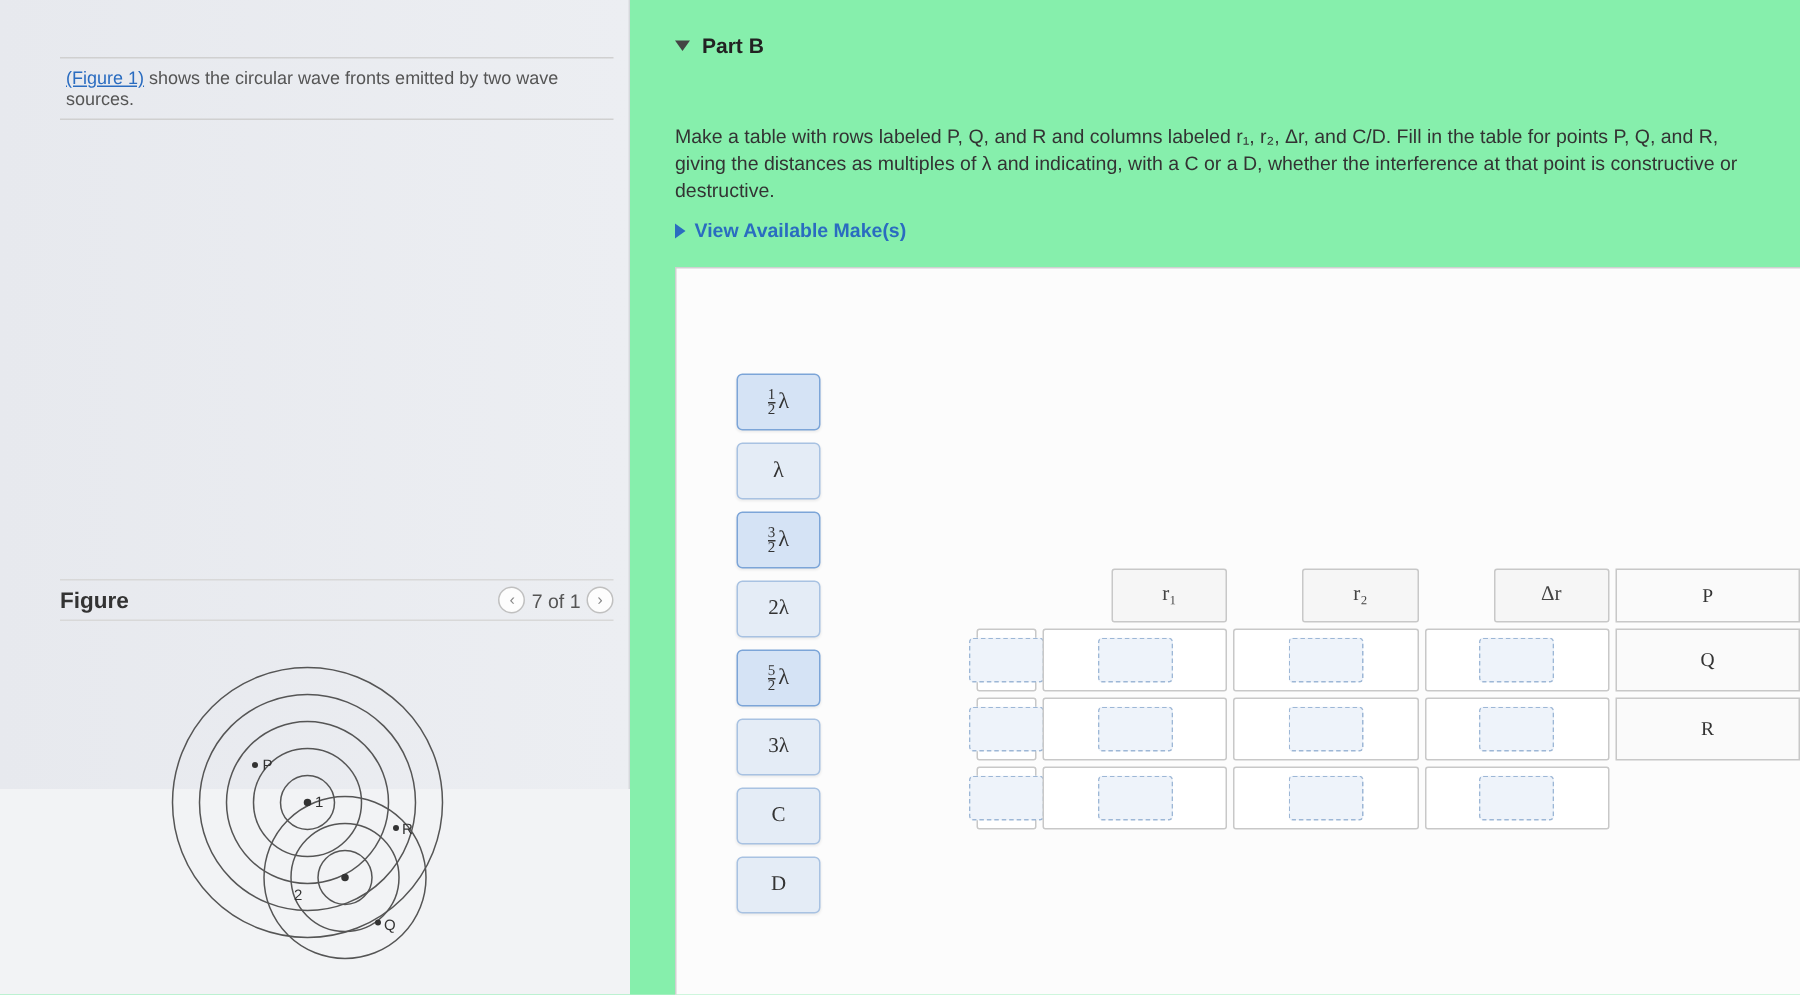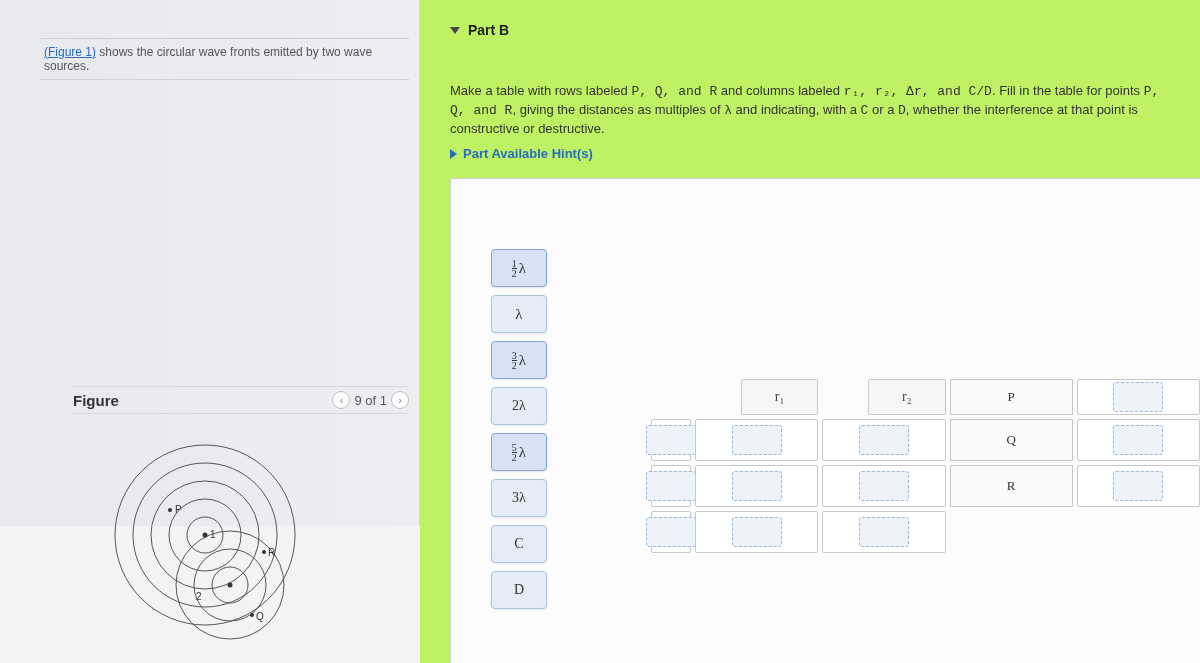--- a/index.html
+++ b/index.html
@@ -30,41 +30,40 @@
     color: #555;
   }
   .intro-box a { color: #2a6cc0; text-decoration: underline; cursor: pointer; }
   .figure-header {
     position: absolute;
     left: 40px; top: 386px; right: 10px;
     display: flex; align-items: center; justify-content: space-between;
     border-top: 1px solid #d8d8d8;
     border-bottom: 1px solid #d8d8d8;
     padding: 4px 0;
-    margin-left: 33px;
   }
   .figure-title { font-weight: bold; font-size: 15px; color: #333; }
   .pager { display: flex; align-items: center; gap: 4px; color: #555; }
   .pager-btn {
     width: 18px; height: 18px; border: 1px solid #c0c0c0;
     border-radius: 50%; background: #fdfdfd;
     display: flex; align-items: center; justify-content: center;
     font-size: 11px; color: #888; cursor: pointer;
   }
   .figure-img {
     position: absolute;
     left: 110px; top: 440px;
     width: 220px; height: 200px;
   }
   .figure-img svg { width: 100%; height: 100%; }
 
   .right-panel {
     position: absolute;
     left: 420px; top: 0; right: 0; height: 663px;
-    background: #bef264;
+    background: #86efac;
   }
   .part-header {
     position: absolute;
     left: 30px; top: 22px;
     font-weight: bold;
     font-size: 14px;
     color: #222;
     display: flex; align-items: center; gap: 8px;
   }
   .part-header .tri {
@@ -73,21 +72,21 @@
     border-right: 5px solid transparent;
     border-top: 7px solid #444;
   }
   .instr {
     position: absolute;
     left: 30px; top: 82px; right: 30px;
     font-size: 13px;
     color: #333;
     line-height: 1.4;
   }
-  .instr .serif { font-family: Liberation Mono, monospace; }
+  .instr .serif { font-family: Liberation Sans, sans-serif; }
   .hints {
     position: absolute;
     left: 30px; top: 146px;
     color: #2a6cc0;
     font-weight: bold;
     font-size: 13px;
     cursor: pointer;
     display: flex; align-items: center; gap: 6px;
   }
   .hints .tri-r {
@@ -177,21 +176,21 @@
 <div class="left-panel">
 
   <div class="intro-box">
     <a>(Figure 1)</a><span> shows the circular wave fronts emitted by two wave sources.</span>
   </div>
 
   <div class="figure-header">
     <span class="figure-title">Figure</span>
     <div class="pager">
       <div class="pager-btn">‹</div>
-      <span>9 of 1</span>
+      <span>7 of 1</span>
       <div class="pager-btn">›</div>
     </div>
   </div>
 
   <div class="figure-img">
     <svg viewBox="0 0 220 200">
       <g stroke="#555" stroke-width="1" fill="none">
         <circle cx="95" cy="95" r="18"></circle>
         <circle cx="95" cy="95" r="36"></circle>
         <circle cx="95" cy="95" r="54"></circle>
@@ -222,21 +221,21 @@
     <span class="tri"></span>
     <span>Part B</span>
   </div>
 
   <div class="instr">
     <span>Make a table with rows labeled </span><span class="serif">P, Q, and R</span><span> and columns labeled </span><span class="serif">r₁, r₂, Δr, and C/D</span><span>. Fill in the table for points </span><span class="serif">P, Q, and R</span><span>, giving the distances as multiples of </span><span class="serif">λ</span><span> and indicating, with a </span><span class="serif">C</span><span> or a </span><span class="serif">D</span><span>, whether the interference at that point is constructive or destructive.</span>
   </div>
 
   <div class="hints">
     <span class="tri-r"></span>
-    <span>Part Available Hint(s)</span>
+    <span>View Available Make(s)</span>
   </div>
 
   <div class="work-area">
 
     <div class="palette">
       <div class="chip">
           <span class="frac">
             <span>1</span>
             <span class="den">2</span>
           </span>
@@ -270,20 +269,21 @@
         </div>
       <div class="chip dim">
           <span>D</span>
         </div>
     </div>
 
     <div class="table-wrap">
       <div class="corner-empty"></div>
       <div class="hdr-cell">r₁</div>
       <div class="hdr-cell">r₂</div>
+      <div class="hdr-cell">Δr</div>
 
       <div class="row-lbl">P</div>
       <div class="drop-cell">
           <div class="drop-slot"></div>
         </div>
       <div class="drop-cell">
           <div class="drop-slot"></div>
         </div>
       <div class="drop-cell">
           <div class="drop-slot"></div>

